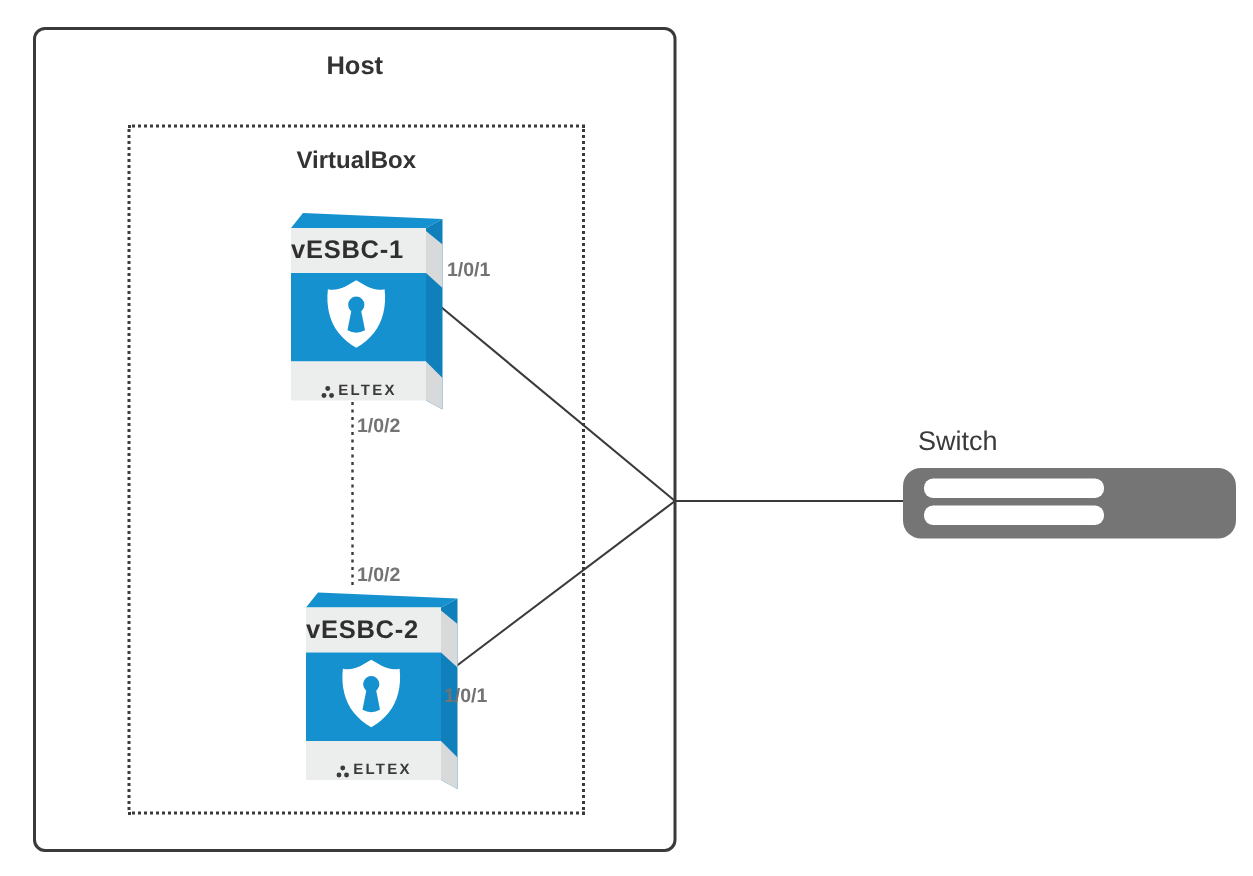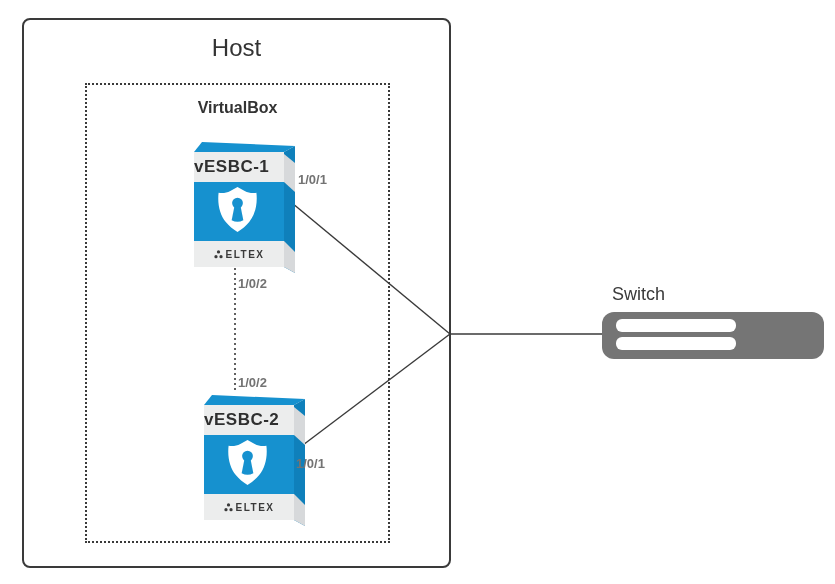--- a/index.html
+++ b/index.html
@@ -20,21 +20,21 @@
     left: 22px; top: 18px;
     width: 429px; height: 550px;
     border: 2px solid var(--line, #3f3f3f);
     border-radius: 8px;
     box-sizing: border-box;
   }
   .host-label {
     position: absolute;
     left: 22px; top: 34px; width: 429px;
     text-align: center;
-    font-size: 24px; font-weight: normal; color: #333;
+    font-size: 17px; font-weight: bold; color: #333;
   }
   .vbox-rect {
     position: absolute;
     left: 85px; top: 83px;
     width: 305px; height: 460px;
     border: 2px dotted var(--line, #3f3f3f);
     box-sizing: border-box;
   }
   .vbox-label {
     position: absolute;
@@ -54,21 +54,21 @@
   .dev-title {
     position: absolute;
     left: 3px; top: 14px; width: 90px; height: 30px;
     line-height: 30px; text-align: left;
     font-size: 17px; font-weight: bold; color: #2f2f2f;
     letter-spacing: 0.5px;
   }
   .dev-brand {
     position: absolute;
     left: 3px; top: 104px; width: 90px; height: 24px;
-    display: flex; align-items: center; justify-content: center; gap: 3px;
+    display: flex; align-items: flex-end; justify-content: center; gap: 3px;
   }
   .dev-brand span {
     font-size: 10px; font-weight: bold; color: #3a3a3a;
     letter-spacing: 1.5px;
   }
   .port-label {
     position: absolute;
     font-size: 13px; font-weight: bold; color: #737373;
     white-space: nowrap;
   }

